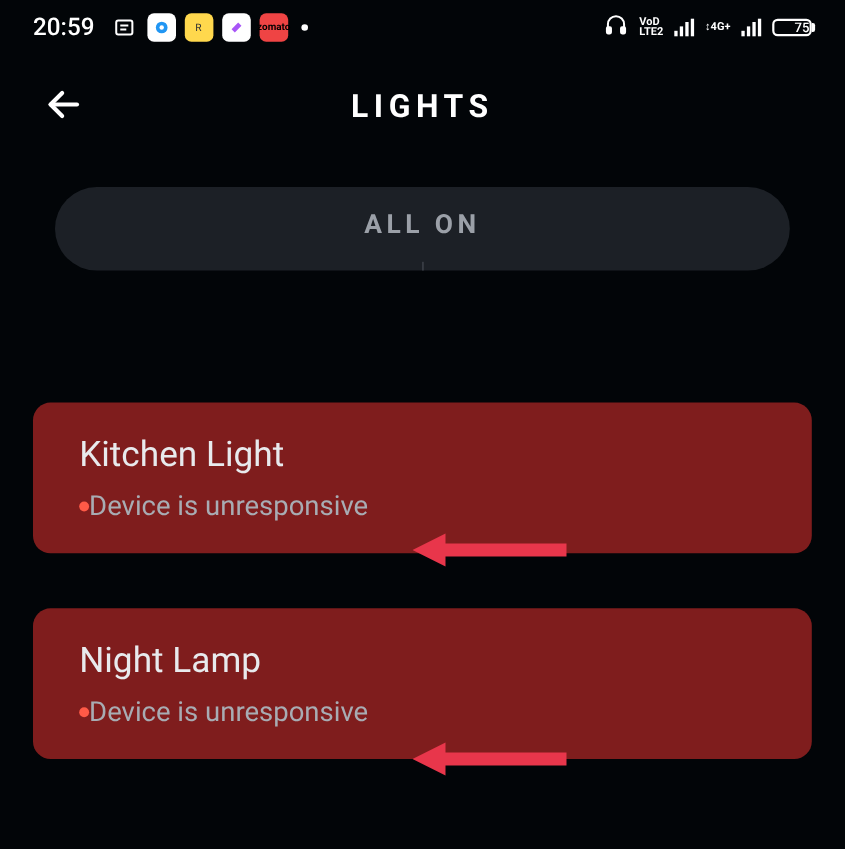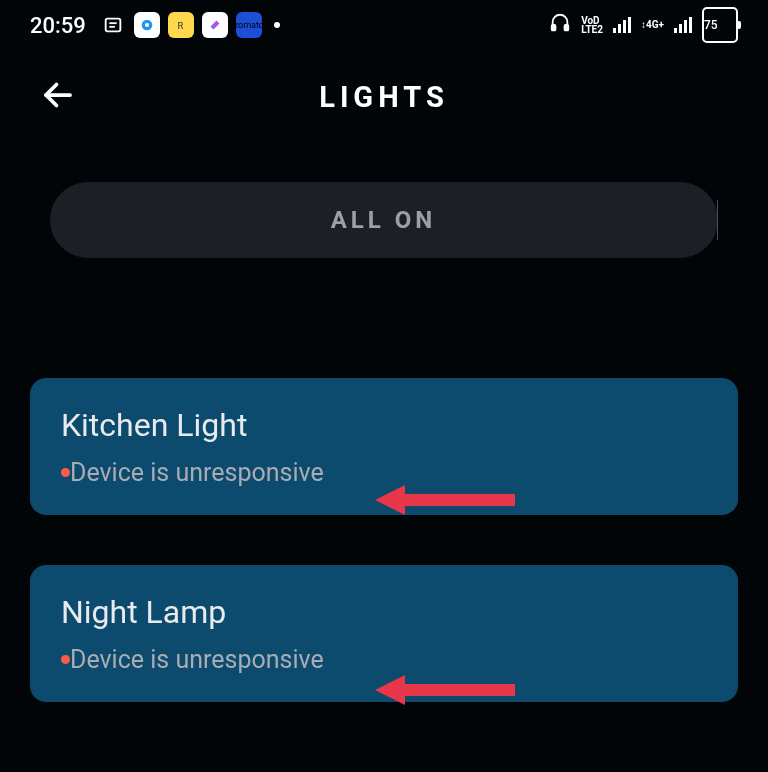--- a/index.html
+++ b/index.html
@@ -47,21 +47,21 @@
       display: flex;
       align-items: center;
       justify-content: center;
       font-size: 14px;
     }
     
     .icon-message { background: transparent; }
     .icon-blue { background: #ffffff; }
     .icon-yellow { background: #ffd84d; }
     .icon-purple { background: #ffffff; }
-    .icon-white { background: #1d4ed8; color: #000; font-size: 9px; font-weight: normal; }
+    .icon-white { background: #ef4444; color: #000; font-size: 9px; font-weight: bold; }
     
     .status-dot {
       width: 6px;
       height: 6px;
       background: #ffffff;
       border-radius: 50%;
       margin-left: 4px;
     }
     
     .status-right {
@@ -83,27 +83,27 @@
     }
     
     .network-label {
       font-size: 10px;
       font-weight: bold;
       line-height: 1;
     }
     
     .battery {
       width: 36px;
-      height: 36px;
+      height: 16px;
       border: 2px solid #ffffff;
       border-radius: 5px;
       position: relative;
       display: flex;
       align-items: center;
-      justify-content: flex-start;
+      justify-content: flex-end;
     }
     
     .battery::after {
       content: '';
       position: absolute;
       right: -5px;
       top: 50%;
       transform: translateY(-50%);
       width: 3px;
       height: 8px;
@@ -134,27 +134,28 @@
       flex: 1;
       text-align: center;
       font-size: 29px;
       font-weight: 700;
       letter-spacing: 5px;
       color: #ffffff;
     }
     
     
     .toggle-container {
-      margin: 48px 50px 0;
+      margin: 36px 50px 0;
       background: #1c2026;
       border-radius: 45px;
       height: 76px;
       display: flex;
       align-items: center;
       position: relative;
+      flex-direction: column;
     }
     
     .toggle-button {
       flex: 1;
       text-align: center;
       font-size: 24px;
       font-weight: 700;
       letter-spacing: 4px;
       color: #9ba0a8;
       cursor: pointer;
@@ -167,23 +168,23 @@
       background: #4a4f57;
     }
     
     
     .device-list {
       margin-top: 120px;
       padding: 0 30px;
     }
     
     .device-card {
-      background: #0c4a6e;
+      background: #7f1d1d;
       border-radius: 16px;
-      padding: 28px 31px;
+      padding: 28px 42px;
       margin-bottom: 50px;
       cursor: pointer;
       position: relative;
     }
     
     .device-name {
       font-size: 32px;
       font-weight: 400;
       color: #e8eaed;
       margin-bottom: 14px;

